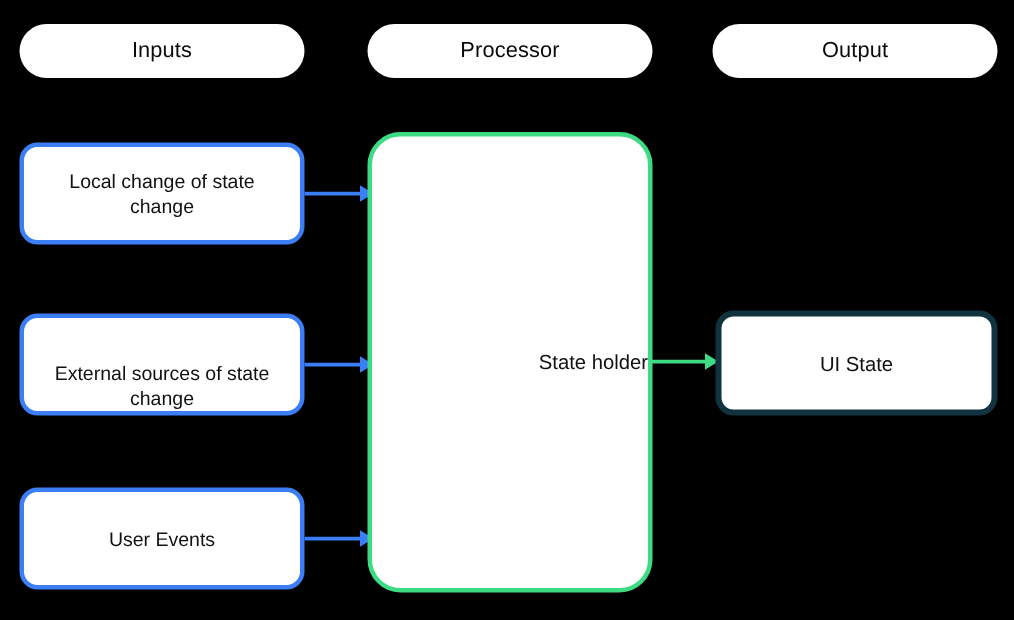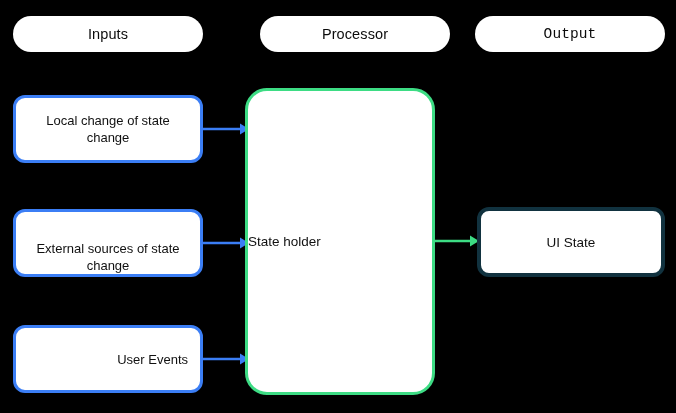--- a/index.html
+++ b/index.html
@@ -24,22 +24,22 @@
     border-radius: 18px;
     display: flex;
     align-items: center;
     justify-content: center;
     color: #0b0b0b;
     font-size: 14.5px;
     font-weight: 500;
     letter-spacing: 0.1px;
   }
   .pill-inputs    { left: 13px;  top: 16px; width: 190px; }
-  .pill-processor { left: 260px; top: 16px; width: 190px; }
-  .pill-output    { left: 475px; top: 16px; width: 190px; font-family: Liberation Mono, monospace; }
+  .pill-processor { left: 245px; top: 16px; width: 190px; }
+  .pill-output    { left: 475px; top: 16px; width: 190px; }
 
   
   .input-box {
     position: absolute;
     left: 13px;
     width: 190px;
     height: 68px;
     box-sizing: border-box;
     background: #ffffff;
     border: 3px solid #3b7ef5;
@@ -49,36 +49,36 @@
     justify-content: center;
     text-align: center;
     color: #111111;
     font-size: 13px;
     line-height: 17px;
     font-weight: 400;
     padding: 0 12px;
   }
   .input-box-1 { top: 95px; }
   .input-box-2 { top: 209px; align-items: flex-end; }
-  .input-box-3 { top: 325px; justify-content: flex-end; }
+  .input-box-3 { top: 325px; }
 
   
   .processor-box {
     position: absolute;
     left: 245px;
     top: 88px;
     width: 190px;
     height: 307px;
     box-sizing: border-box;
     background: #ffffff;
     border: 3px solid #3ddc84;
     border-radius: 22px;
     display: flex;
     align-items: center;
-    justify-content: flex-start;
+    justify-content: flex-end;
     color: #111111;
     font-size: 13.5px;
     font-weight: 400;
   }
 
   
   .output-box {
     position: absolute;
     left: 477px;
     top: 207px;

